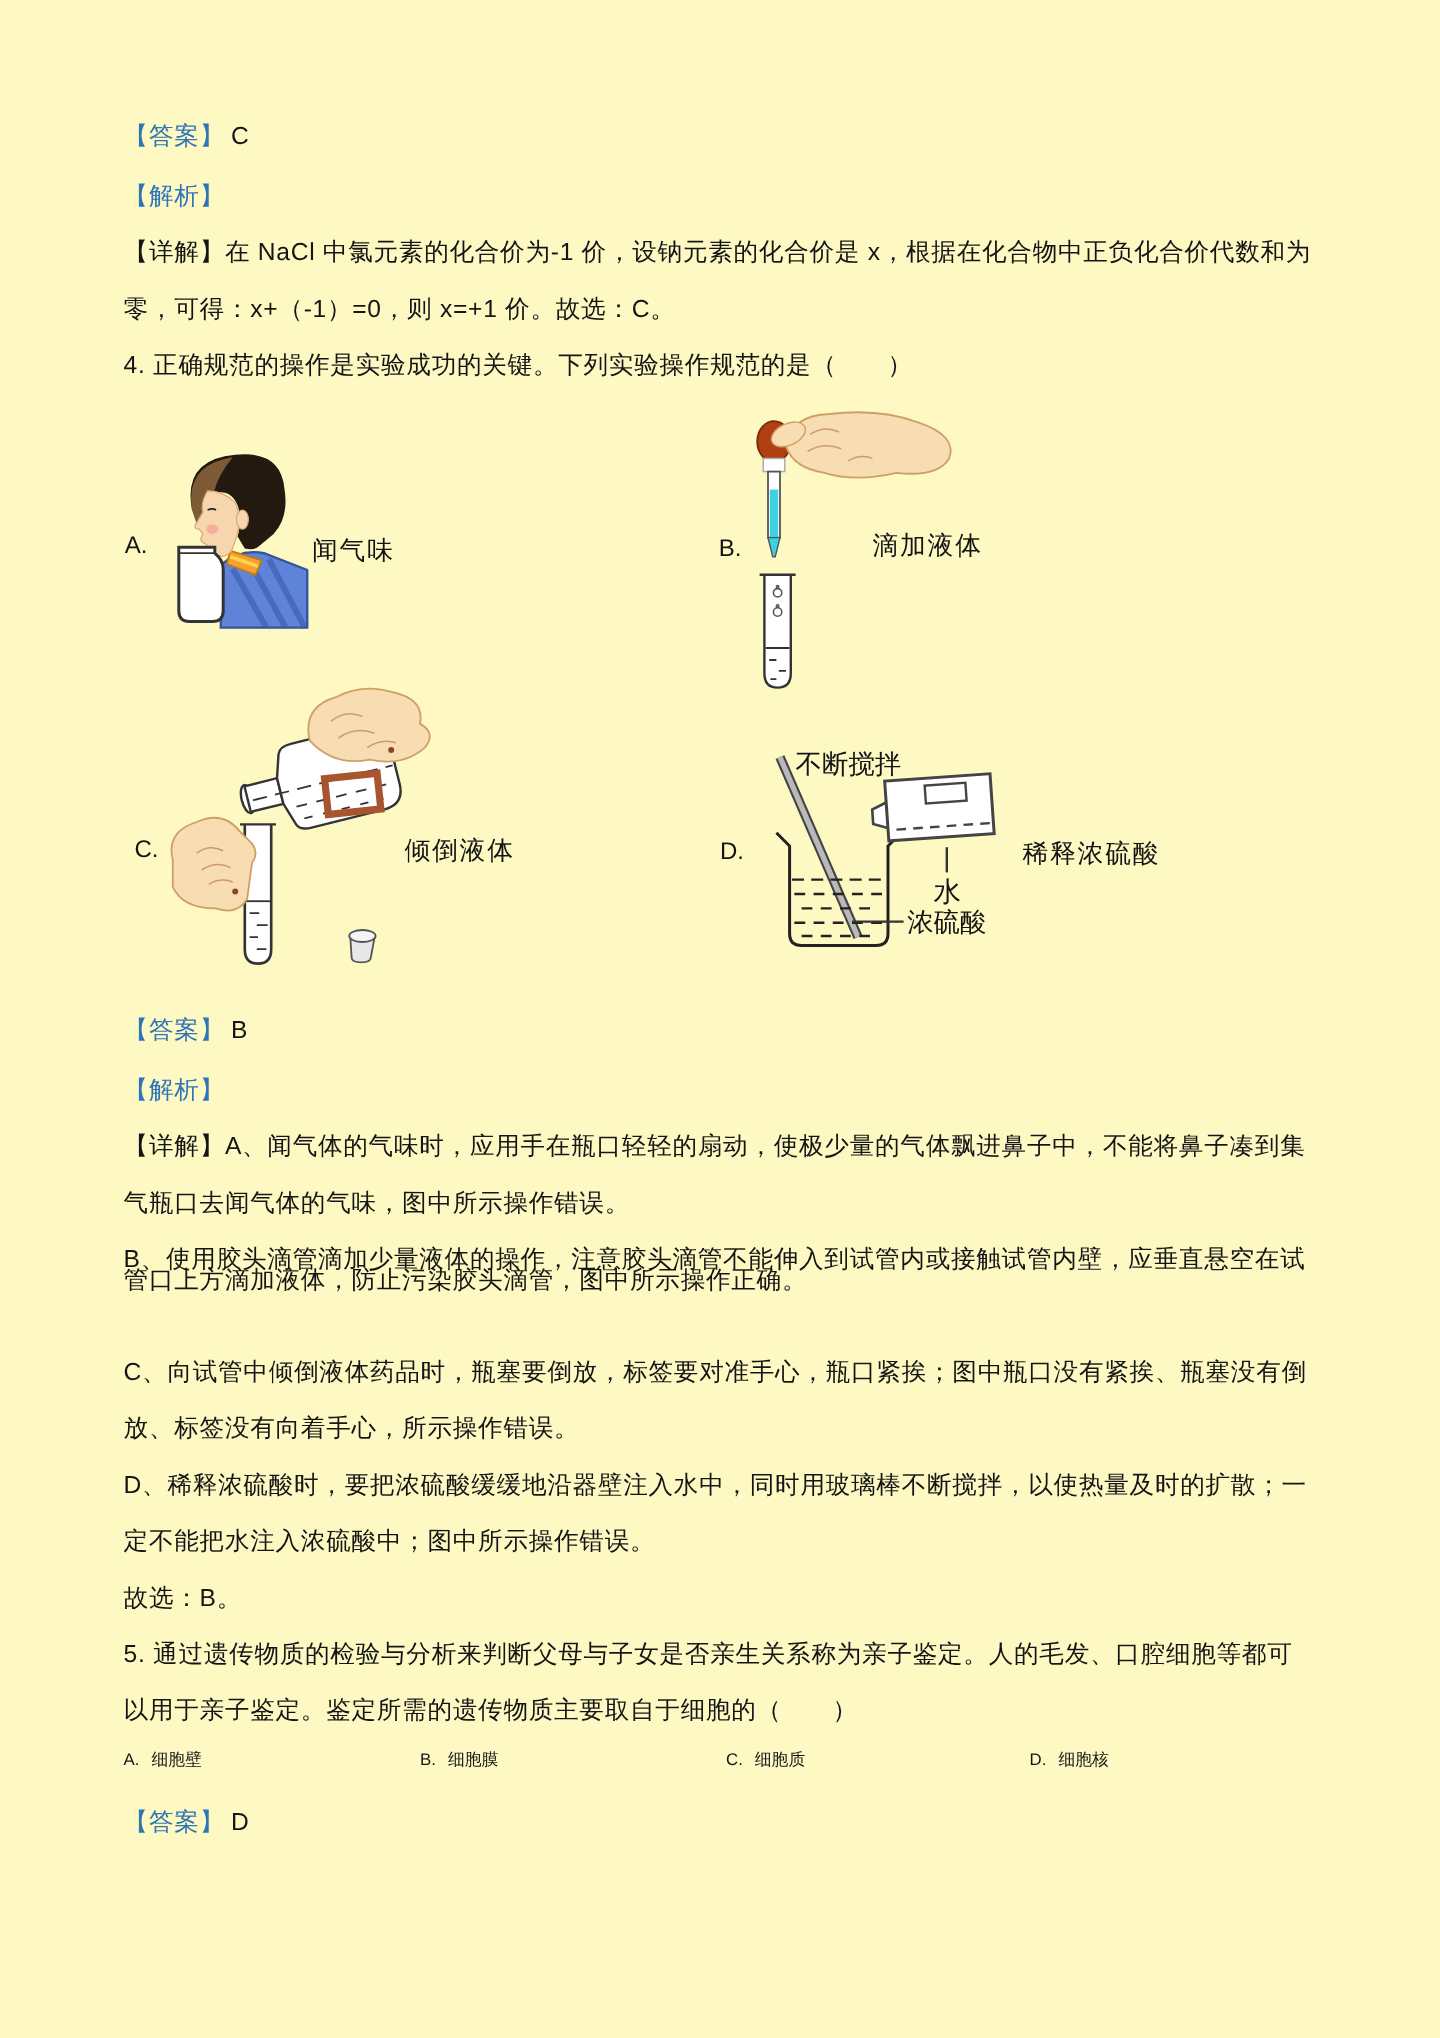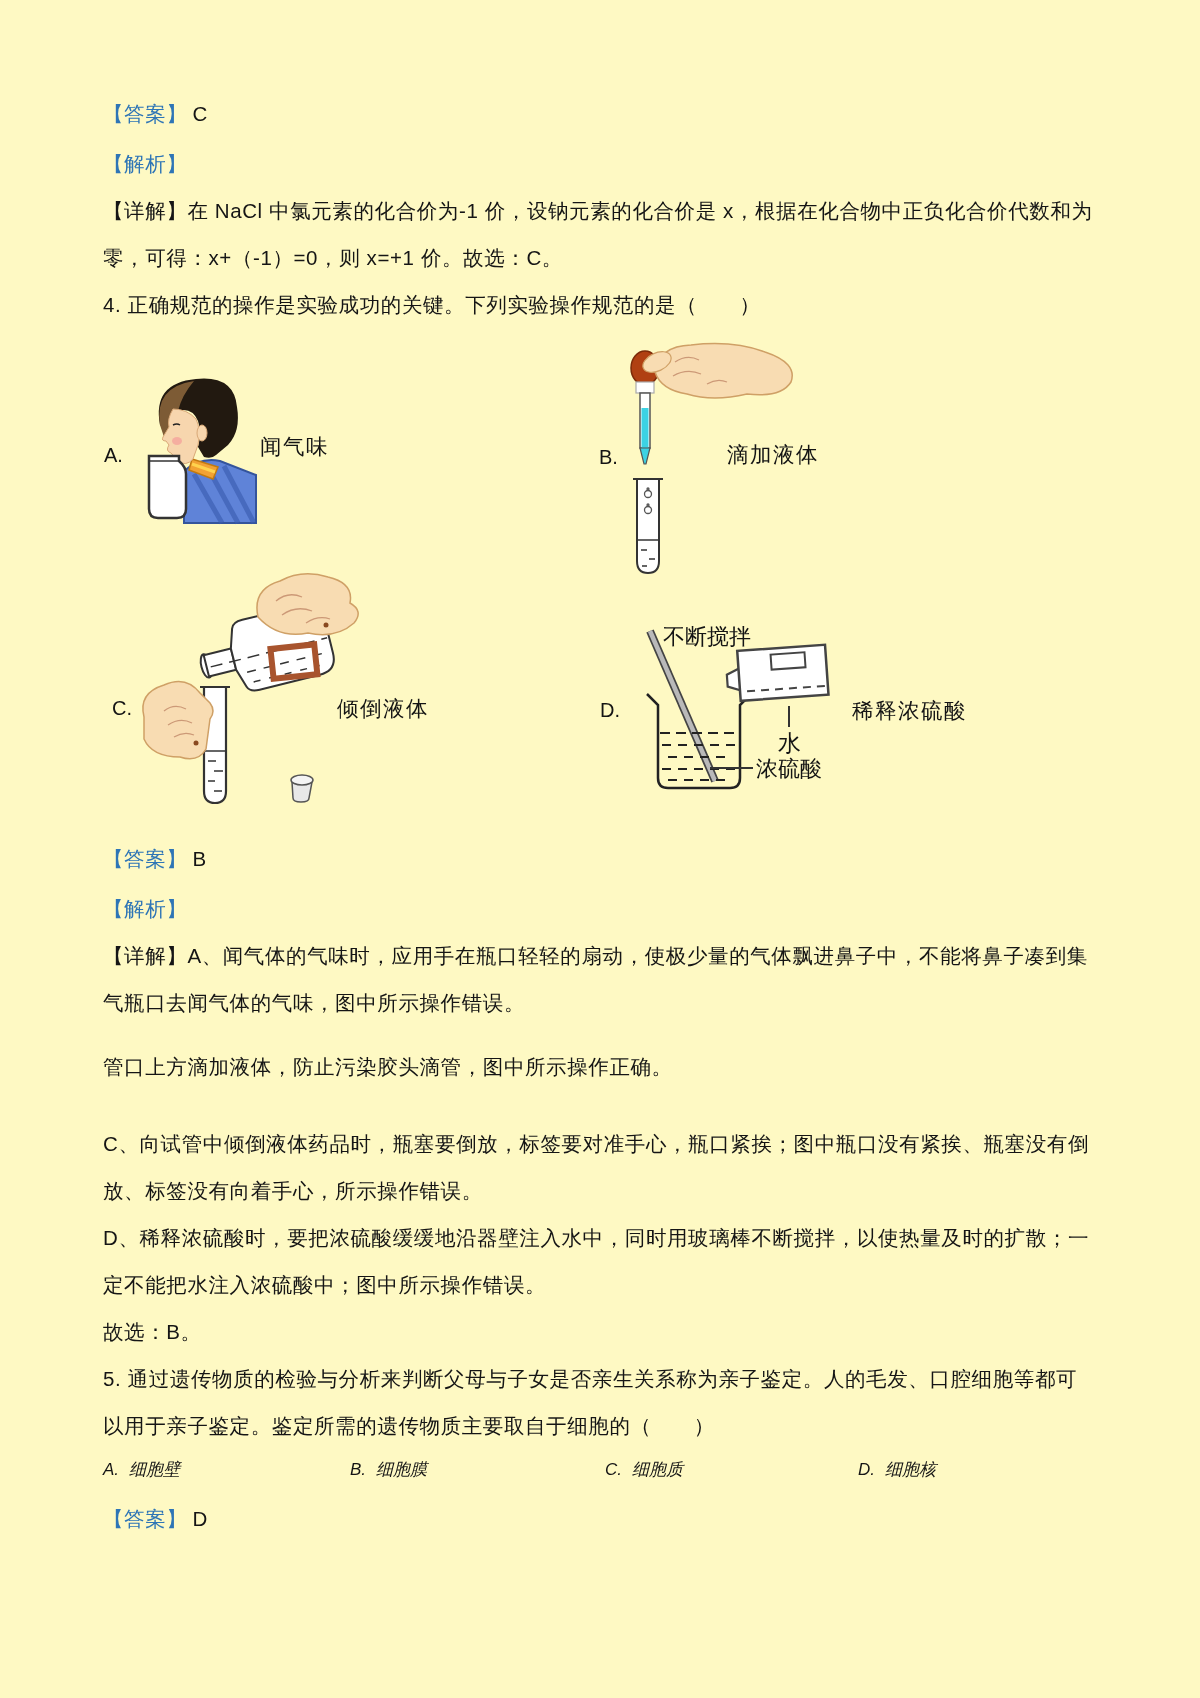--- a/index.html
+++ b/index.html
@@ -15,21 +15,21 @@
   .ansval{margin-left:5px;color:#151515;}
   .fig{position:absolute;}
   .fig-letter{
     position:absolute;font-size:20px;color:#141414;white-space:nowrap;
     font-family:"Liberation Sans","DejaVu Sans",sans-serif;
   }
   .fig-caption{
     position:absolute;font-size:21.5px;color:#141414;white-space:nowrap;
     font-family:"Liberation Serif","DejaVu Serif",serif;letter-spacing:1.5px;
   }
-  .opt5{position:absolute;top:1458px;font-size:17px;white-space:nowrap;color:#151515;font-style:italic;}
+  .opt5{position:absolute;top:1458px;font-size:14px;white-space:nowrap;color:#151515;}
   .opt5 .optletter{margin-right:10px;}
   svg text{font-family:"Liberation Serif","DejaVu Serif",serif;fill:#141414;}
 </style>
 </head>
 <body>
 
 <div class="page">
 
   <div class="line" style="top:100px">
     <span class="blue">【答案】</span><span class="ansval">C</span>
@@ -50,21 +50,21 @@
     <path d="M52,91 L75,99" stroke="#ffd34d" stroke-width="3"></path>
     <path d="M20,52 Q12,10 56,6 Q94,2 97,34 Q101,58 88,72 L76,82 Q72,86 64,84 L58,74 Q62,60 58,48 Q52,34 38,38 Q26,42 26,56 Z" fill="#221910"></path>
     <path d="M20,52 Q14,14 54,8 Q42,22 38,38 Q33,50 32,60 L24,64 Z" fill="#7d5b35"></path>
     <path d="M33,36 Q27,46 29,54 L23,64 Q21,68 26,68 L29,72 Q25,78 31,80 L38,88 Q46,94 53,86 L58,72 Q61,56 56,46 Q47,36 33,36 Z" fill="#f7d6ae" stroke="#d9a978" stroke-width="1"></path>
     <ellipse cx="37" cy="68" rx="5" ry="4" fill="#f5a79e" opacity="0.85"></ellipse>
     <path d="M33,52 q4,-2 7,0" stroke="#222" stroke-width="1.5" fill="none"></path>
     <ellipse cx="62" cy="60" rx="5" ry="8" fill="#f7d6ae" stroke="#d9a978"></ellipse>
     <path d="M9,88 L9,83 L39,83 L39,88 Q46,94 46,101 L46,136 Q46,145 37,145 L18,145 Q9,145 9,136 Z" fill="#ffffff" stroke="#333" stroke-width="2.5"></path>
     <line x1="9" y1="88" x2="39" y2="88" stroke="#333" stroke-width="1.5"></line>
   </svg>
-  <div class="fig-caption" style="left:260px;top:432px">闻气味</div>
+  <div class="fig-caption" style="left:260px;top:444px">闻气味</div>
 
   <div class="fig-letter" style="left:599px;top:446px">B.</div>
   <svg class="fig" style="left:615px;top:332px" width="210" height="250" viewBox="0 0 210 250">
     <ellipse cx="30" cy="36" rx="14" ry="17" fill="#b04012" stroke="#7c2a08" stroke-width="1.5"></ellipse>
     <path d="M40,40 Q44,14 76,13 Q118,8 150,20 Q183,31 176,50 Q166,66 132,62 Q98,70 72,62 Q46,58 40,40 Z" fill="#f8dcb2" stroke="#cfa066" stroke-width="1.5"></path>
     <ellipse cx="42" cy="30" rx="15" ry="9" transform="rotate(-25 42 30)" fill="#f8dcb2" stroke="#cfa066" stroke-width="1.2"></ellipse>
     <path d="M60,30 q12,-8 24,-2 M58,44 q14,-8 28,-2 M92,52 q10,-6 20,-2" stroke="#cc9977" stroke-width="1.3" fill="none"></path>
     <rect x="21" y="50" width="18" height="11" fill="#ffffff" stroke="#aaaaaa" stroke-width="1.2"></rect>
     <rect x="25" y="61" width="10" height="55" fill="#ffffff" stroke="#555555" stroke-width="1.5"></rect>
     <rect x="26.5" y="76" width="7" height="40" fill="#3cd2e4"></rect>
@@ -136,20 +136,21 @@
   <div class="fig-caption" style="left:852px;top:696px">稀释浓硫酸</div>
 
   <div class="line" style="top:845px">
     <span class="blue">【答案】</span><span class="ansval">B</span>
   </div>
   <div class="line" style="top:895px">
     <span class="blue">【解析】</span>
   </div>
   <div class="line" style="top:942px">【详解】A、闻气体的气味时，应用手在瓶口轻轻的扇动，使极少量的气体飘进鼻子中，不能将鼻子凑到集</div>
   <div class="line" style="top:989px">气瓶口去闻气体的气味，图中所示操作错误。</div>
+  <div class="line" style="top:1036px">B、使用胶头滴管滴加少量液体的操作，注意胶头滴管不能伸入到试管内或接触试管内壁，应垂直悬空在试</div>
   <div class="line" style="top:1053px">管口上方滴加液体，防止污染胶头滴管，图中所示操作正确。</div>
   <div class="line" style="top:1130px">C、向试管中倾倒液体药品时，瓶塞要倒放，标签要对准手心，瓶口紧挨；图中瓶口没有紧挨、瓶塞没有倒</div>
   <div class="line" style="top:1177px">放、标签没有向着手心，所示操作错误。</div>
   <div class="line" style="top:1224px">D、稀释浓硫酸时，要把浓硫酸缓缓地沿器壁注入水中，同时用玻璃棒不断搅拌，以使热量及时的扩散；一</div>
   <div class="line" style="top:1271px">定不能把水注入浓硫酸中；图中所示操作错误。</div>
   <div class="line" style="top:1318px">故选：B。</div>
 
   <div class="line" style="top:1365px">5. 通过遗传物质的检验与分析来判断父母与子女是否亲生关系称为亲子鉴定。人的毛发、口腔细胞等都可</div>
   <div class="line" style="top:1412px">以用于亲子鉴定。鉴定所需的遗传物质主要取自于细胞的（　　）</div>
 

